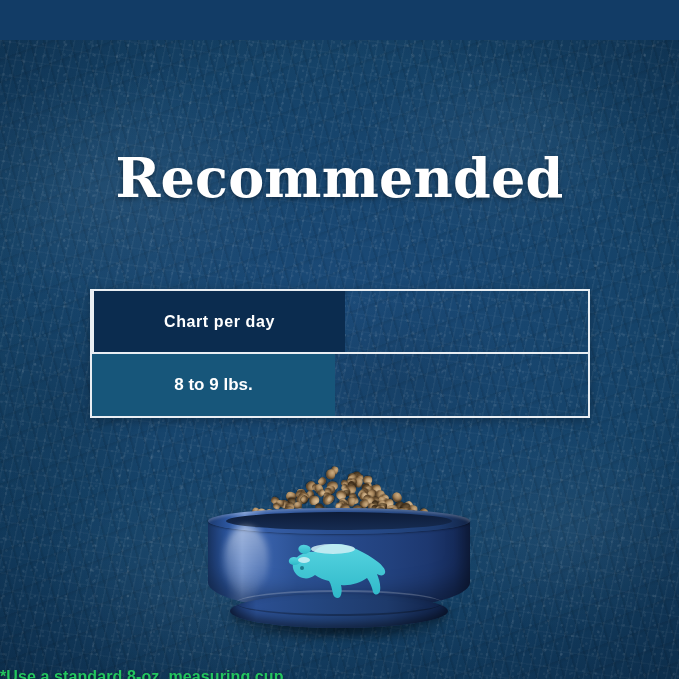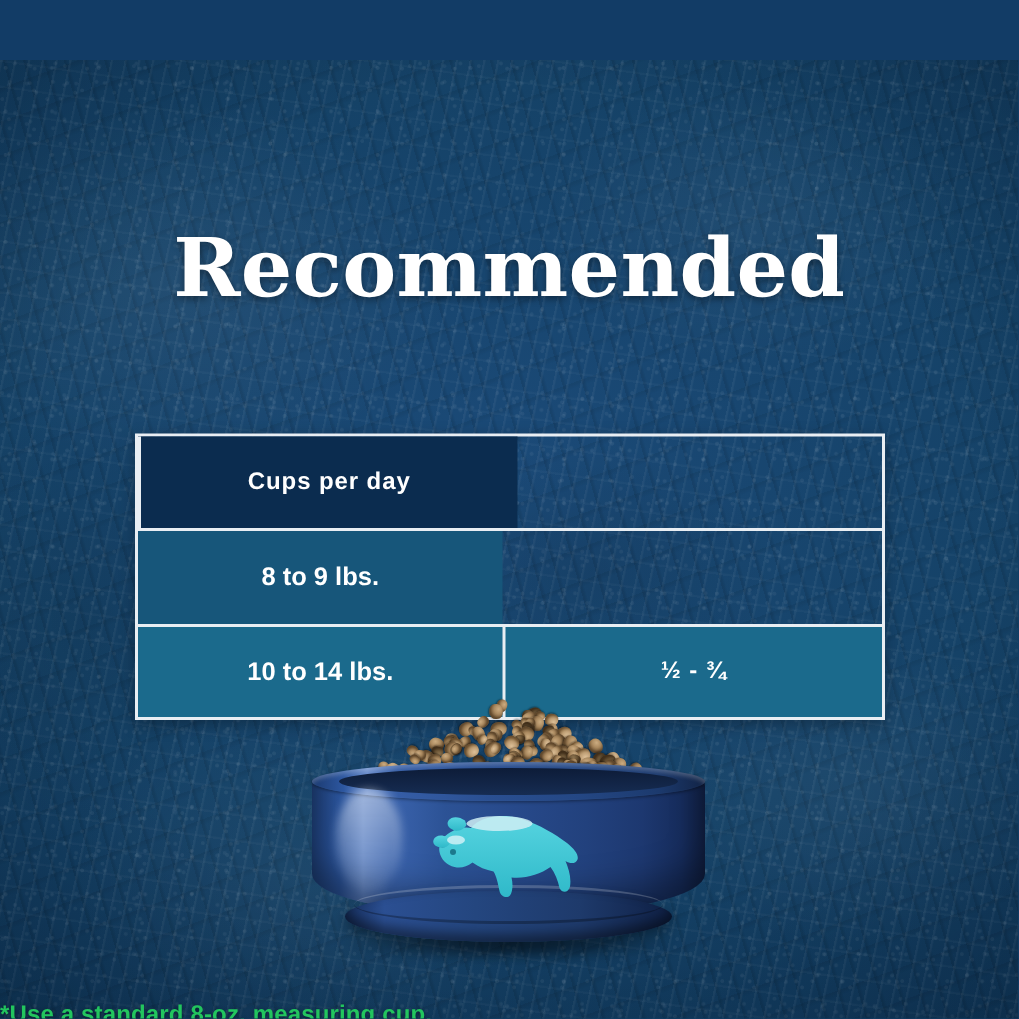--- a/index.html
+++ b/index.html
@@ -174,38 +174,30 @@
   <div class="bg-vignette"></div>
 
   <h1 class="title">
     <span class="l1">Recommended</span>
   </h1>
 
   <div class="table">
 
     <div class="trow head">
       <div class="cell c2">
-        <span>Cups per day</span>
+        <span>Chart per day</span>
       </div>
     </div>
 
     <div class="trow r1">
       <div class="cell c1">
         <span>8 to 9 lbs.</span>
       </div>
     </div>
 
-    <div class="trow r2">
-      <div class="cell c1">
-        <span>10 to 14 lbs.</span>
-      </div>
-      <div class="cell c2">
-        <span>½ - ¾</span>
-      </div>
-    </div>
 
   </div>
 
   <div class="scene">
 
     <div class="bowl-shadow"></div>
 
     <div class="kibble" id="kibble">
         <i class="k" style="left:92.8px;top:-0.7px;width:7.7px;height:6.6px;transform:rotate(106deg)"></i>
         <i class="k" style="left:87.6px;top:2.0px;width:9.9px;height:8.5px;transform:rotate(86deg)"></i>

